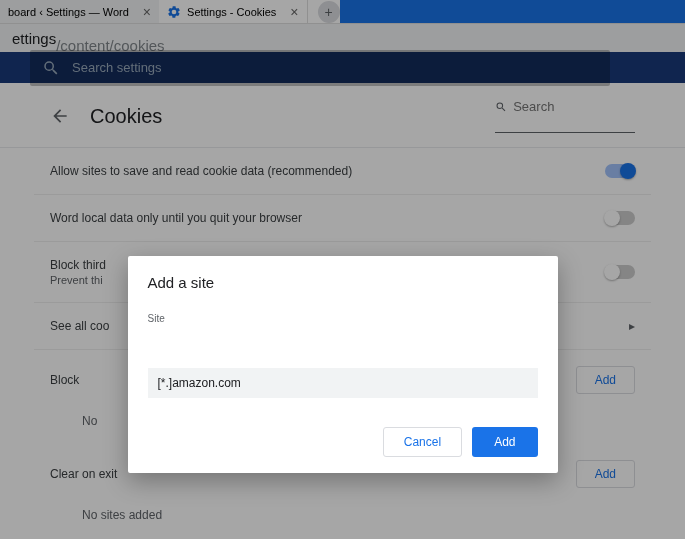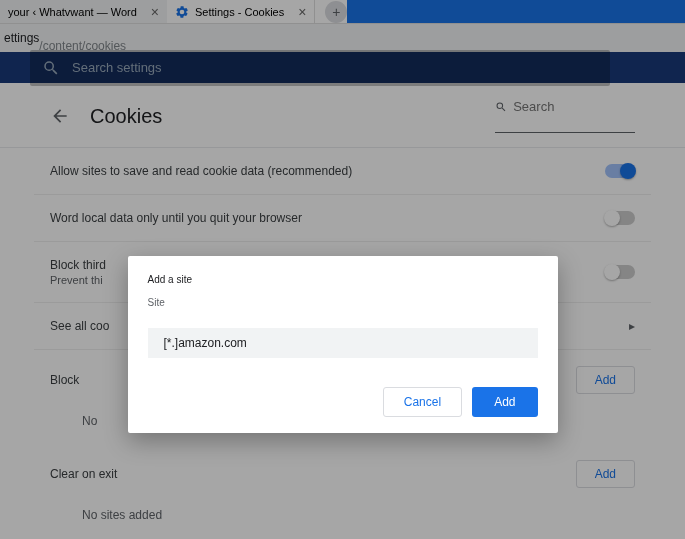--- a/index.html
+++ b/index.html
@@ -7,21 +7,21 @@
     
     .tab-bar { height: 24px; background: #fff; display: flex; align-items: center; border-bottom: 1px solid #ddd; }
     .tab { display: flex; align-items: center; padding: 0 8px; height: 100%; font-size: 11px; white-space: nowrap; }
     .tab.inactive { background: #f1f3f4; }
     .tab.active { background: #fff; border-right: 1px solid #ddd; }
     .tab .favicon { width: 14px; height: 14px; margin-right: 6px; }
     .tab .close { margin-left: 14px; font-size: 14px; color: #666; }
     .new-tab { width: 22px; height: 22px; border-radius: 50%; background: #dadce0; display: flex; align-items: center; justify-content: center; margin-left: 10px; font-size: 14px; color: #5f6368; }
     .top-fill { flex: 1; height: 100%; background: #1a73e8; }
     
-    .url-bar { height: 28px; background: #f1f3f4; display: flex; align-items: center; padding: 0 4px; font-size: 12px; color: #5f6368; }
+    .url-bar { height: 28px; background: #f1f3f4; display: flex; align-items: center; padding: 0 12px; font-size: 15px; color: #5f6368; }
     .url-path { color: #202124; }
     .url-muted { color: #80868b; margin-top: 15px; }
     
     .chrome-header { background: #1a3a7a; height: 31px; display: flex; align-items: center; padding: 0 30px; }
     .search-settings { background: rgba(0,0,0,0.25); border-radius: 2px; height: 36px; flex: 1; display: flex; align-items: center; padding: 0 12px; color: #aab; font-size: 13px; max-width: 580px; }
     .search-settings input { background: transparent; border: none; outline: none; color: #fff; font-size: 13px; margin-left: 12px; flex: 1; }
     .search-settings input::placeholder { color: #9ab; }
     
     .content-area { background: #fff; padding: 0; }
     .page-header { display: flex; align-items: center; padding: 16px 50px 14px; border-bottom: 1px solid #e8eaed; }
@@ -43,35 +43,35 @@
     
     .chevron { color: #5f6368; font-size: 12px; }
     
     .section-header { display: flex; align-items: center; padding: 16px 16px; font-size: 12px; color: #3c4043; }
     .section-header .label { flex: 1; }
     .add-btn { border: 1px solid #dadce0; background: #fff; color: #1a73e8; padding: 6px 18px; font-size: 12px; border-radius: 3px; cursor: pointer; }
     .no-sites { font-size: 12px; color: #5f6368; padding: 4px 16px 16px 48px; }
     
     .overlay { position: absolute; top: 0; left: 0; right: 0; bottom: 0; background: rgba(0,0,0,0.35); display: flex; align-items: flex-start; justify-content: center; }
     .dialog { background: #fff; width: 430px; margin-top: 256px; border-radius: 2px; box-shadow: 0 8px 24px rgba(0,0,0,0.3); padding: 18px 20px 16px; }
-    .dialog-title { font-size: 10px; color: #202124; margin-bottom: 12px; }
-    .dialog-label { font-size: 10px; color: #5f6368; margin-bottom: 20px; }
-    .dialog-input { width: 100%; background: #f1f3f4; border: none; padding: 8px 16px; font-size: 12px; color: #202124; outline: none; }
+    .dialog-title { font-size: 15px; color: #202124; margin-bottom: 22px; }
+    .dialog-label { font-size: 10px; color: #5f6368; margin-bottom: 12px; }
+    .dialog-input { width: 100%; background: #f1f3f4; border: none; padding: 8px 10px; font-size: 12px; color: #202124; outline: none; margin-top: 32px; }
     .dialog-buttons { display: flex; justify-content: flex-end; gap: 10px; margin-top: 29px; }
     .btn-cancel { border: 1px solid #dadce0; background: #fff; color: #1a73e8; padding: 7px 20px; font-size: 12px; border-radius: 3px; cursor: pointer; }
     .btn-add { border: none; background: #1a73e8; color: #fff; padding: 7px 22px; font-size: 12px; border-radius: 3px; cursor: pointer; }
     
     svg { display: block; }
   </style>
 </head>
 <body>
 
 <div class="tab-bar">
   <div class="tab inactive">
-    <span>your ‹ Whatvwant — Word</span>
+    <span>board ‹ Settings — Word</span>
     <span class="close">×</span>
   </div>
   <div class="tab active">
     <span class="favicon">
       <svg viewBox="0 0 24 24" width="14" height="14">
           <path fill="#1a73e8" d="M12 8a4 4 0 100 8 4 4 0 000-8zm7.4 4c0 .3 0 .7-.1 1l2.1 1.6c.2.2.2.4.1.6l-2 3.4c-.1.2-.4.3-.6.2l-2.5-1c-.5.4-1.1.7-1.7.9l-.4 2.6c0 .2-.2.4-.5.4h-4c-.2 0-.4-.2-.5-.4l-.4-2.6c-.6-.2-1.2-.5-1.7-.9l-2.5 1c-.2.1-.5 0-.6-.2l-2-3.4c-.1-.2-.1-.5.1-.6L4.7 13c0-.3-.1-.7-.1-1s0-.7.1-1L2.6 9.4c-.2-.2-.2-.4-.1-.6l2-3.4c.1-.2.4-.3.6-.2l2.5 1c.5-.4 1.1-.7 1.7-.9l.4-2.6c0-.2.2-.4.5-.4h4c.2 0 .4.2.5.4l.4 2.6c.6.2 1.2.5 1.7.9l2.5-1c.2-.1.5 0 .6.2l2 3.4c.1.2.1.5-.1.6L19.3 11c.1.3.1.7.1 1z"></path>
         </svg>
     </span>
     <span>Settings - Cookies</span>
     <span class="close">×</span>

